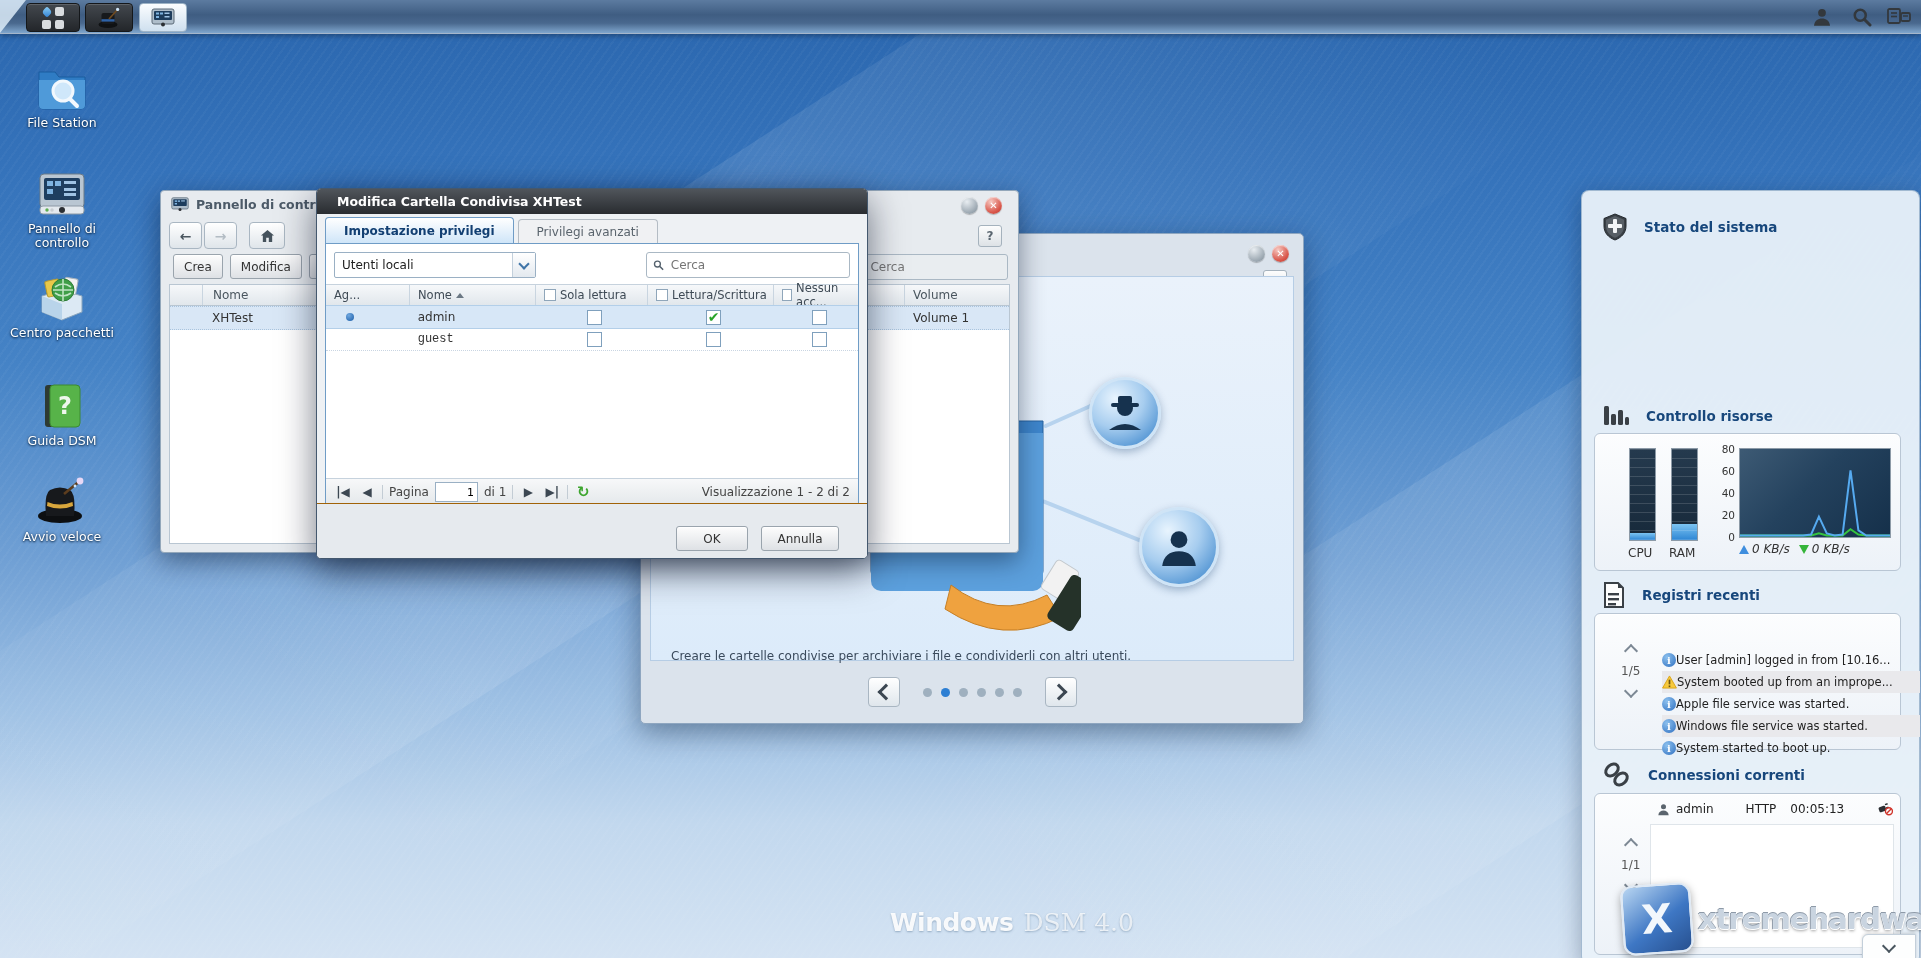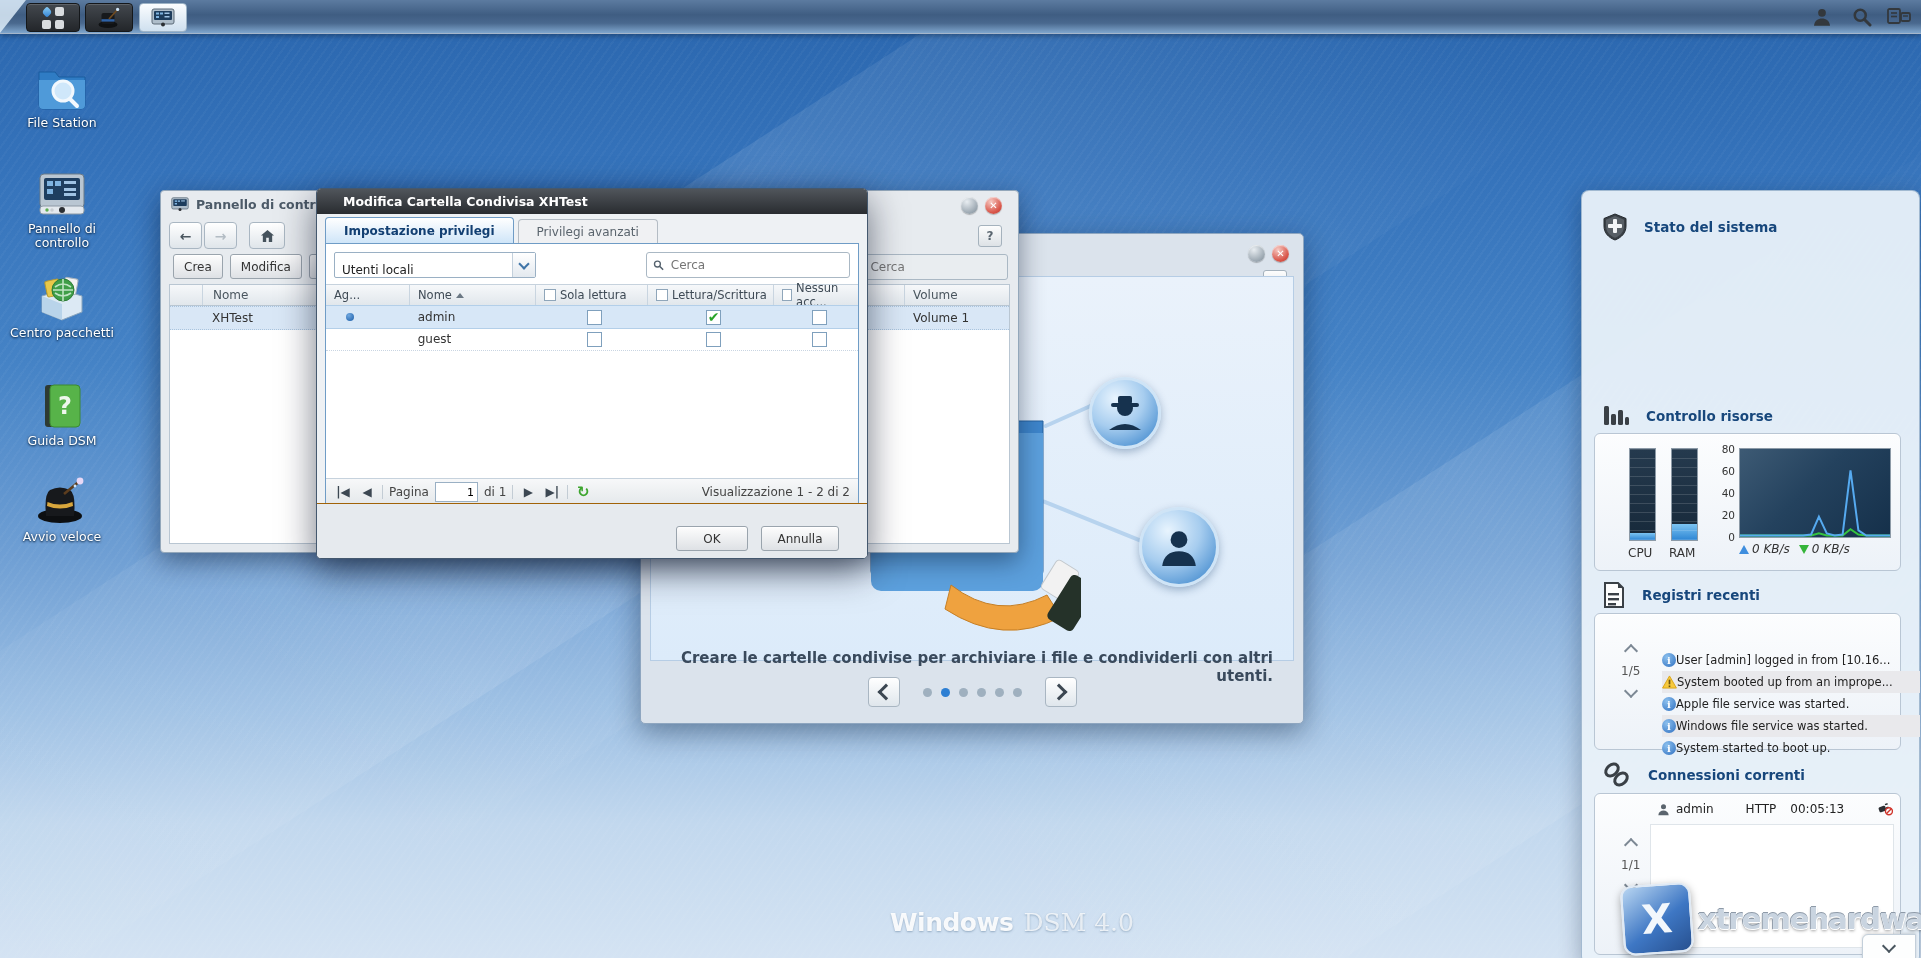--- a/index.html
+++ b/index.html
@@ -38,22 +38,22 @@
     background:linear-gradient(180deg,#fdfdfd,#dde2e6);color:#5a6670;font-weight:bold;font-size:12px;
     display:flex;align-items:center;justify-content:center;cursor:pointer;}
   .btn{display:inline-flex;align-items:center;justify-content:center;height:23px;padding:0 10px;
     border:1px solid #9aa4ad;border-radius:3px;background:linear-gradient(180deg,#fdfdfd,#dee1e5);
     color:#333;font-size:12px;cursor:pointer;box-shadow:inset 0 1px 0 #fff;}
   
   #wizard{position:absolute;left:640px;top:233px;width:662px;height:489px;z-index:3;
     background:#dbe3ec;border:1px solid #8ea6c0;border-radius:5px;box-shadow:0 8px 28px rgba(0,20,45,.4);}
   #wizard .body{position:absolute;left:9px;right:9px;top:42px;bottom:62px;background:linear-gradient(180deg,#eaf2fb,#dcebfa);
     border:1px solid #b6cde5;}
-  #wizard .caption{position:absolute;left:20px;right:20px;top:372px;text-align:right;
-    font-weight:bold;font-size:15px;color:#3a4a5c;}
+  #wizard .caption{position:absolute;left:20px;right:20px;top:372px;text-align:left;
+    font-weight:normal;font-size:12px;color:#3a4a5c;}
   .dots{position:absolute;left:0;right:0;bottom:16px;display:flex;align-items:center;justify-content:center;gap:9px;}
   .dot{width:9px;height:9px;border-radius:50%;background:#9fb0bf;cursor:pointer;}
   .dot.active{background:#2d7fd3;}
   .pg-arrow{width:30px;height:28px;border-radius:4px;border:1px solid #a9b6c2;cursor:pointer;
     background:linear-gradient(180deg,#fff,#dfe6ec);display:flex;align-items:center;justify-content:center;margin:0 14px;}
   .chev{width:9px;height:9px;border:solid #3c4752;border-width:0 3px 3px 0;display:inline-block;}
   .chev.left{transform:rotate(135deg);margin-left:4px;}
   .chev.right{transform:rotate(-45deg);margin-right:4px;}
   .badge{position:absolute;border-radius:50%;background:radial-gradient(circle at 35% 28%,#e8f4fe,#a7cdef 45%,#4e92d2 85%);
     border:3px solid #cfe4f6;box-shadow:0 3px 8px rgba(20,60,110,.35);display:flex;align-items:center;justify-content:center;}
@@ -77,30 +77,30 @@
   #cpanel .panel{position:absolute;left:8px;right:8px;top:93px;bottom:8px;background:#fff;border:1px solid #b9c6d2;}
   .th-row{height:20px;background:linear-gradient(180deg,#f6f8fa,#e1e7ec);border-bottom:1px solid #b9c6d2;
     display:flex;align-items:center;color:#4a565f;}
   .sel-row{height:22px;background:#d9e7f6;border-bottom:1px dotted #a9c4de;border-top:1px dotted #a9c4de;
     display:flex;align-items:center;color:#333;cursor:pointer;}
   
   #modal{position:absolute;left:316px;top:188px;width:550px;height:369px;z-index:5;
     background:#eef1f4;border:1px solid #3f5findd;border:1px solid #44586e;border-radius:5px;
     box-shadow:0 12px 36px rgba(0,10,30,.55);}
   #modal .titlebar{position:absolute;left:0;right:0;top:0;height:25px;border-radius:4px 4px 0 0;
-    background:linear-gradient(180deg,#50555b,#292c30);display:flex;align-items:center;padding-left:26px;
+    background:linear-gradient(180deg,#50555b,#292c30);display:flex;align-items:center;padding-left:20px;
     color:#fff;font-weight:bold;font-size:12.5px;}
   .tabs{position:absolute;left:8px;top:29px;display:flex;align-items:flex-end;gap:4px;height:26px;}
   .tab{height:24px;display:flex;align-items:center;justify-content:center;padding:0 18px;border-radius:4px 4px 0 0;
     border:1px solid #b4bcc4;border-bottom:none;background:#f0f1f3;color:#5a646d;font-size:12px;cursor:pointer;}
   .tab.active{height:26px;background:linear-gradient(180deg,#ffffff,#cde4f8);border:1px solid #6f9cc6;border-bottom:none;
     color:#123f72;font-weight:bold;}
   #modal .panel{position:absolute;left:8px;right:8px;top:54px;height:261px;background:#fff;border:1px solid #6f9cc6;}
   .ddl{position:absolute;left:8px;top:8px;width:200px;height:24px;border:1px solid #9ab0c4;border-radius:2px;
-    background:#fff;display:flex;align-items:flex-end;cursor:pointer;}
+    background:#fff;display:flex;align-items:center;cursor:pointer;}
   .ddl .val{flex:1;padding-left:7px;color:#222;}
   .ddl .arrow{width:22px;height:100%;border-left:1px solid #c3d0dc;background:linear-gradient(180deg,#fff,#e3e9ef);
     display:flex;align-items:center;justify-content:center;}
   .ddl .arrow .chev{width:6px;height:6px;border-color:#3f75a8;border-width:0 2px 2px 0;transform:rotate(45deg);margin-top:-3px;}
   #modal .search-box{position:absolute;right:8px;top:8px;width:190px;}
   .ptable-head{position:absolute;left:0;right:0;top:40px;height:20px;display:flex;align-items:center;
     background:linear-gradient(180deg,#f6f8fa,#e1e7ec);border-top:1px solid #c6d2dd;border-bottom:1px solid #c6d2dd;
     color:#3e4a55;font-size:11.5px;}
   .col{display:flex;align-items:center;gap:4px;padding-left:8px;box-sizing:border-box;border-right:1px solid #c9d5e0;height:100%;}
   .c-app{width:84px;}.c-name{width:126px;}.c-ro{width:112px;}.c-rw{width:126px;}.c-na{width:86px;border-right:none;flex:1;}
@@ -436,21 +436,21 @@
         <span class="cell" style="width:112px;justify-content:center;">
             <span class="cb"></span>
           </span>
         <span class="cell" style="width:126px;justify-content:center;">
             <span class="cb">✔</span>
           </span>
         <span class="cell" style="width:86px;justify-content:center;">
             <span class="cb"></span>
           </span>
       </div>
-      <div class="prow" style="top:84px;">
+      <div class="prow" style="top:84px;font-family:Liberation Mono, monospace;">
         <span class="cell" style="width:84px;"></span>
         <span class="cell" style="width:126px;">guest</span>
         <span class="cell" style="width:112px;justify-content:center;">
             <span class="cb"></span>
           </span>
         <span class="cell" style="width:126px;justify-content:center;">
             <span class="cb"></span>
           </span>
         <span class="cell" style="width:86px;justify-content:center;">
             <span class="cb"></span>

